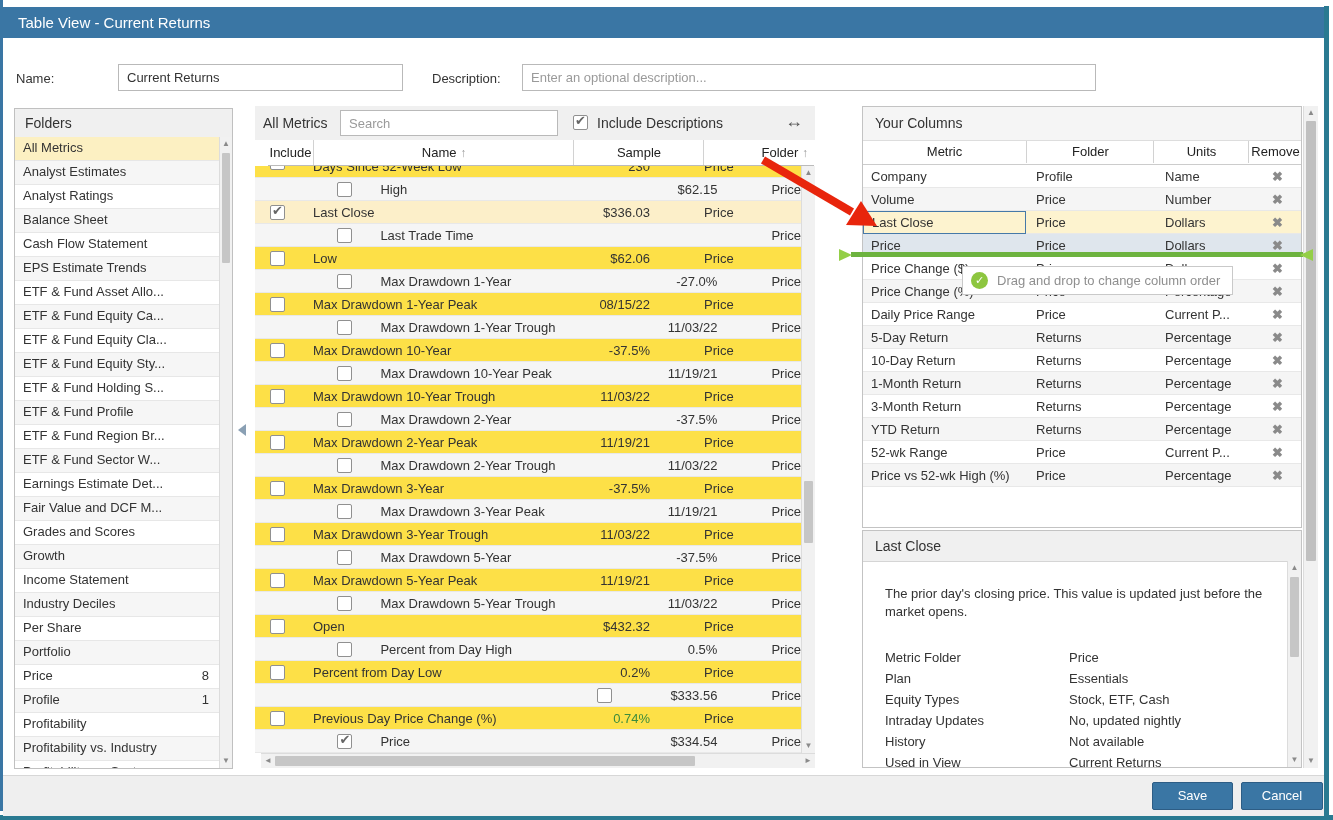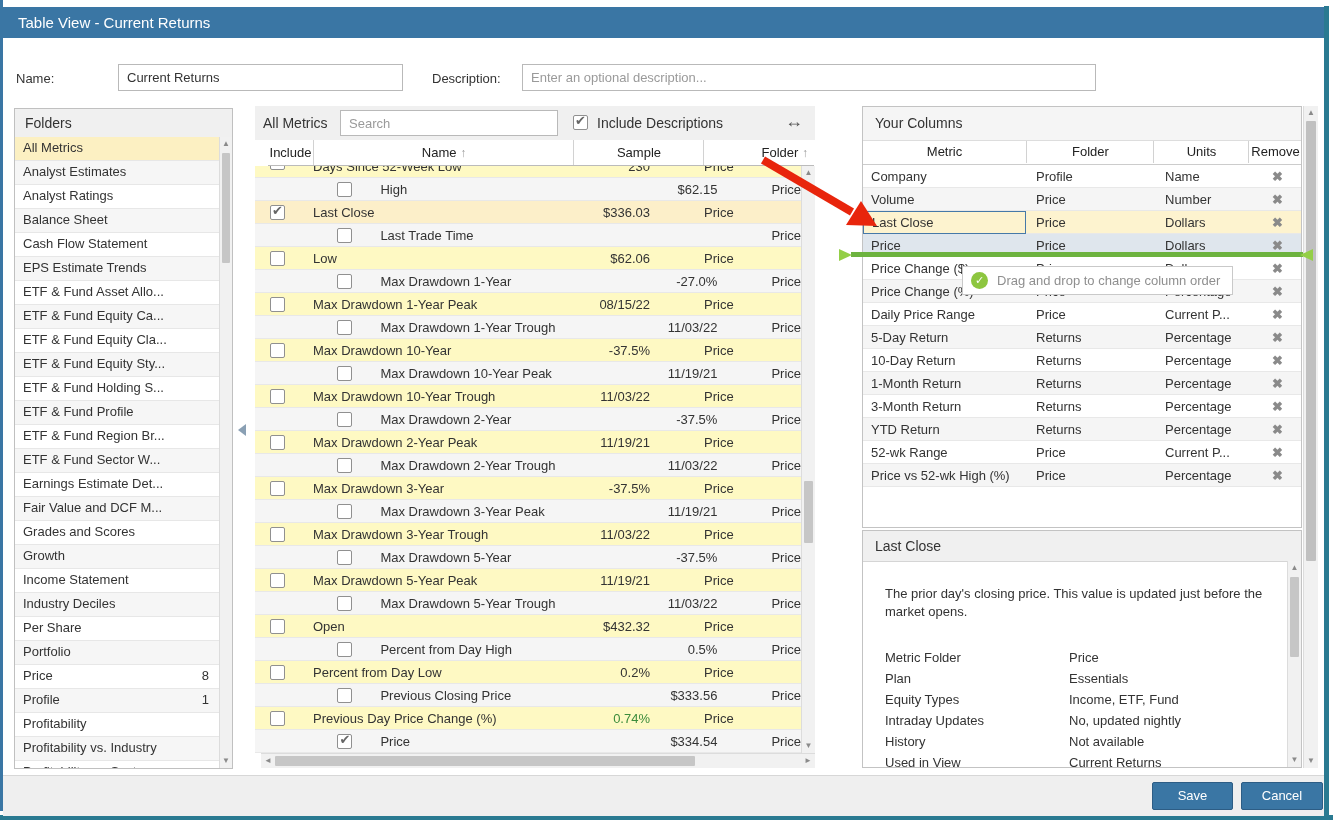--- a/index.html
+++ b/index.html
@@ -61,21 +61,21 @@
           box-sizing:border-box;background:#fff;margin-left:13px;}
   .mth{position:absolute;top:0;height:25px;line-height:25px;text-align:center;color:#222;}
   .mth + .mth{border-left:1px solid #d2d2d2;}
   .mth-include{left:0;width:45px;}
   .mth-name{left:45px;width:260px;}
   .mth-sample{left:305px;width:130px;}
   .mth-folder{left:435px;width:111px;text-align:right;padding-right:6px;box-sizing:border-box;}
   .sorticon{color:#9a9a9a;font-size:12px;}
   .mrows{position:absolute;left:0;top:60px;width:546px;height:587px;overflow:hidden;}
   .mrow{height:23px;display:flex;align-items:center;border-bottom:1px solid #e8e8e8;
-        box-sizing:border-box;background:#fef9c3;cursor:pointer;}
+        box-sizing:border-box;background:#fde047;cursor:pointer;}
   .mrow.alt{background:#f5f5f5;justify-content:flex-end;}
   .mrow.hl{background:#fcefc9;}
   .mrow.clipped{height:12px;overflow:hidden;align-items:flex-start;}
   .mrow.clipped > *{margin-top:-11px;}
   .mc-inc{width:45px;text-align:center;flex:none;display:flex;justify-content:center;}
   .mc-name{width:260px;padding-left:13px;box-sizing:border-box;flex:none;white-space:nowrap;line-height:23px;}
   .mc-sample{width:130px;padding-right:40px;box-sizing:border-box;text-align:right;flex:none;line-height:23px;}
   .mc-sample.pos{color:#3c8c3c;}
   .mc-folder{padding-left:14px;flex:none;line-height:23px;}
   .cb{position:relative;width:15px;height:15px;border:1px solid #909090;border-radius:2px;
@@ -485,21 +485,20 @@
           <span class="cb"></span>
         </span>
     <span class="mc-name">Percent from Day Low</span>
     <span class="mc-sample">0.2%</span>
     <span class="mc-folder">Price</span>
   </div>
       <div class="mrow alt">
     <span class="mc-inc">
           <span class="cb"></span>
         </span>
-    <span class="mc-name">Previous Closing Price</span>
     <span class="mc-sample">$333.56</span>
     <span class="mc-folder">Price</span>
   </div>
       <div class="mrow">
     <span class="mc-inc">
           <span class="cb"></span>
         </span>
     <span class="mc-name">Previous Day Price Change (%)</span>
     <span class="mc-sample pos">0.74%</span>
     <span class="mc-folder">Price</span>
@@ -635,21 +634,21 @@
         <div class="dfield">
     <span class="dlabel">Metric Folder</span>
     <span class="dvalue">Price</span>
   </div>
         <div class="dfield">
     <span class="dlabel">Plan</span>
     <span class="dvalue">Essentials</span>
   </div>
         <div class="dfield">
     <span class="dlabel">Equity Types</span>
-    <span class="dvalue">Income, ETF, Fund</span>
+    <span class="dvalue">Stock, ETF, Cash</span>
   </div>
         <div class="dfield">
     <span class="dlabel">Intraday Updates</span>
     <span class="dvalue">No, updated nightly</span>
   </div>
         <div class="dfield">
     <span class="dlabel">History</span>
     <span class="dvalue">Not available</span>
   </div>
         <div class="dfield">

